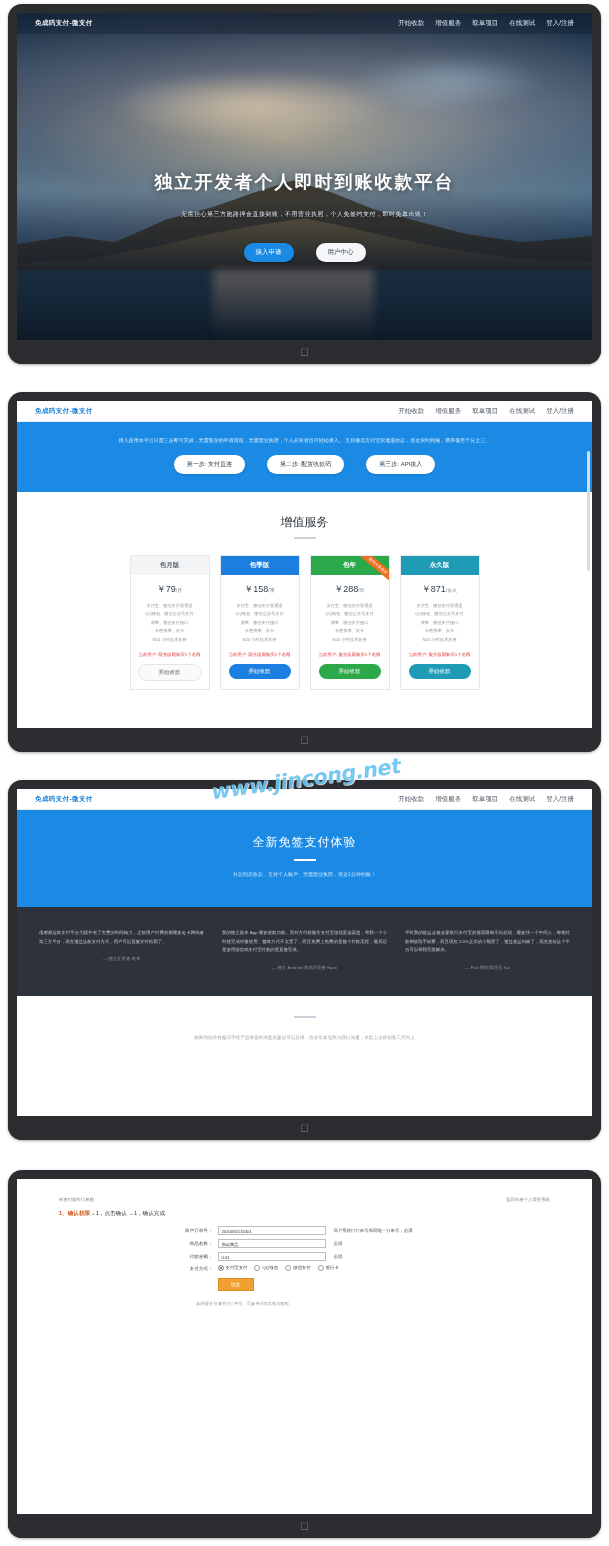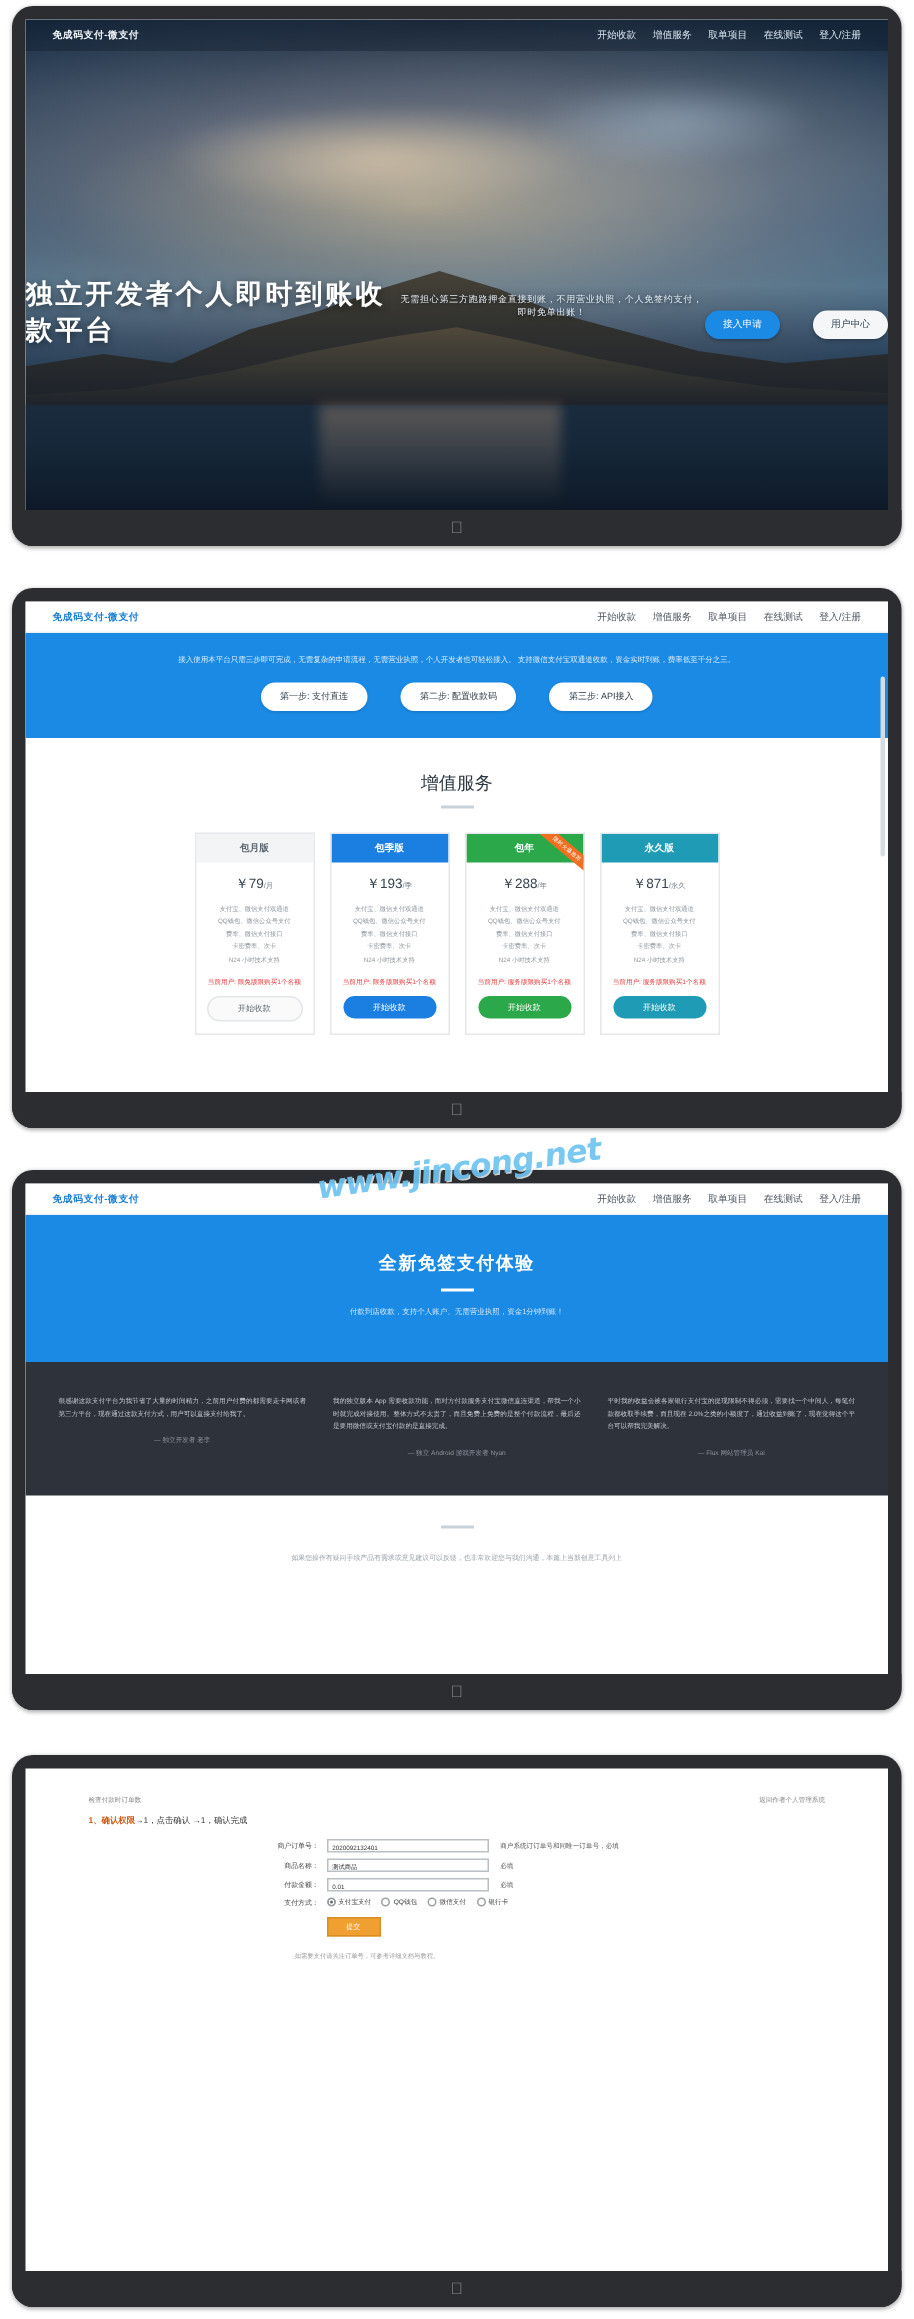--- a/index.html
+++ b/index.html
@@ -84,22 +84,22 @@
     position:absolute;left:0;right:0;bottom:0;height:25%;
     background:linear-gradient(180deg,#1a2b3e 0%,#16283a 30%,#101d2c 70%,#0a1320 100%);
   }
   .waterGlow{
     position:absolute;left:34%;bottom:0;width:28%;height:25%;
     background:linear-gradient(180deg,rgba(255,200,150,.28),rgba(255,200,150,0) 80%);
     filter:blur(4px);
   }
   .hero-body{
     position:absolute;left:0;right:0;top:0;bottom:0;
-    display:flex;flex-direction:row;align-items:center;
-    justify-content:flex-start;padding-top:64px;box-sizing:border-box;
+    display:flex;flex-direction:column;align-items:center;
+    justify-content:center;padding-top:64px;box-sizing:border-box;
   }
   .hero-title{
     color:#fff;font-size:18px;font-weight:700;letter-spacing:2px;
     text-shadow:0 1px 6px rgba(0,0,0,.55);margin:0 0 16px 0;
   }
   .hero-sub{
     color:#e2ecf5;font-size:6px;letter-spacing:.5px;
     text-shadow:0 1px 3px rgba(0,0,0,.6);margin:0 0 24px 0;text-align:center;
   }
   .hero-btns{display:flex;gap:22px;}
@@ -154,21 +154,21 @@
   .ribbon{
     position:absolute;right:-17px;top:6px;width:56px;
     background:#f26f21;color:#fff;font-size:3.6px;text-align:center;
     transform:rotate(40deg);padding:2px 0;letter-spacing:.3px;
   }
   .scroll-hint{position:absolute;right:2px;top:50px;width:3px;height:120px;
     background:#d7dce1;border-radius:2px;}
 
   
   .hero3{background:#1a8ae5;padding:24px 0 30px;text-align:center;}
-  .hero3 h2{color:#fff;font-size:12px;font-weight:700;margin:0 0 8px;letter-spacing:1px;}
+  .hero3 h2{color:#fff;font-size:12px;font-weight:400;margin:0 0 8px;letter-spacing:1px;}
   .hero3 p{color:#cfe6fa;font-size:5px;margin:10px 0 0;}
   .rule-w{width:22px;height:2px;background:#ffffff;margin:0 auto;}
   .quotes{background:#2d323b;padding:22px 22px 26px;display:flex;gap:18px;justify-content:center;}
   .quote{flex:1;text-align:center;}
   .quote p{color:#c4cad2;font-size:4.4px;line-height:1.95;margin:0;text-align:justify;}
   .quote .by{display:block;color:#8d949d;font-size:4.4px;margin-top:10px;text-align:center;}
   .contact{text-align:center;padding:20px 0 22px;}
   .contact h3{font-size:11px;color:#2c3842;margin:0 0 6px;font-weight:400;}
   .contact p{font-size:4.6px;color:#9aa3ab;margin:12px 18px 0;line-height:1.8;}
 
@@ -298,21 +298,21 @@
               <div>卡密费率、次卡</div>
               <div>N24 小时技术支持</div>
             </div>
             <div class="warn">当前用户: 限免版限购买1个名额</div>
             <div class="card-btn b-grey">开始收款</div>
           </div>
 
           <div class="card">
             <div class="card-head h-blue">包季版</div>
             <div class="price">
-              <span>￥193</span><small>/季</small>
+              <span>￥158</span><small>/季</small>
             </div>
             <div class="feat">
               <div>支付宝、微信支付双通道</div>
               <div>QQ钱包、微信公众号支付</div>
               <div>费率、微信支付接口</div>
               <div>卡密费率、次卡</div>
               <div>N24 小时技术支持</div>
             </div>
             <div class="warn">当前用户: 限务版限购买1个名额</div>
             <div class="card-btn b-blue">开始收款</div>

